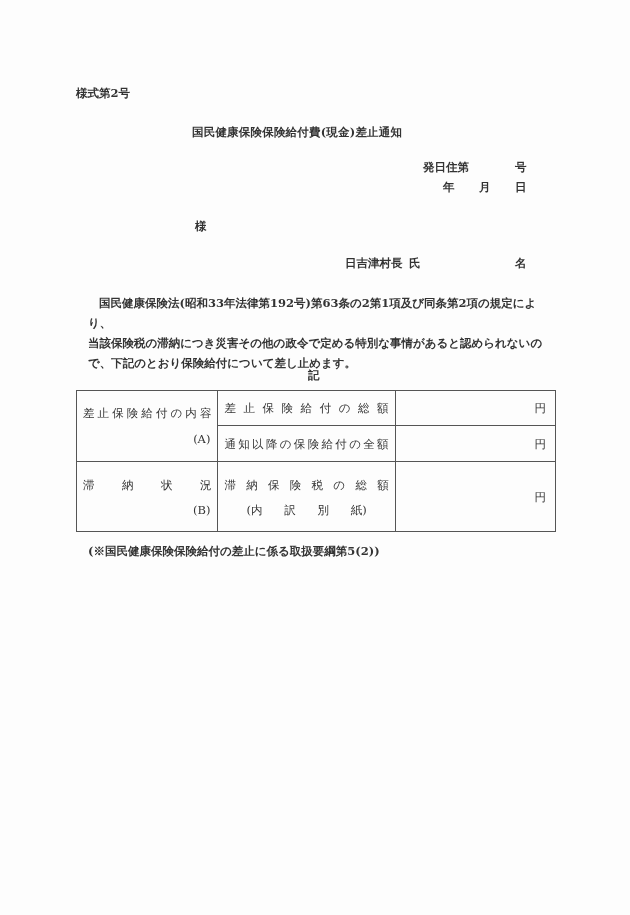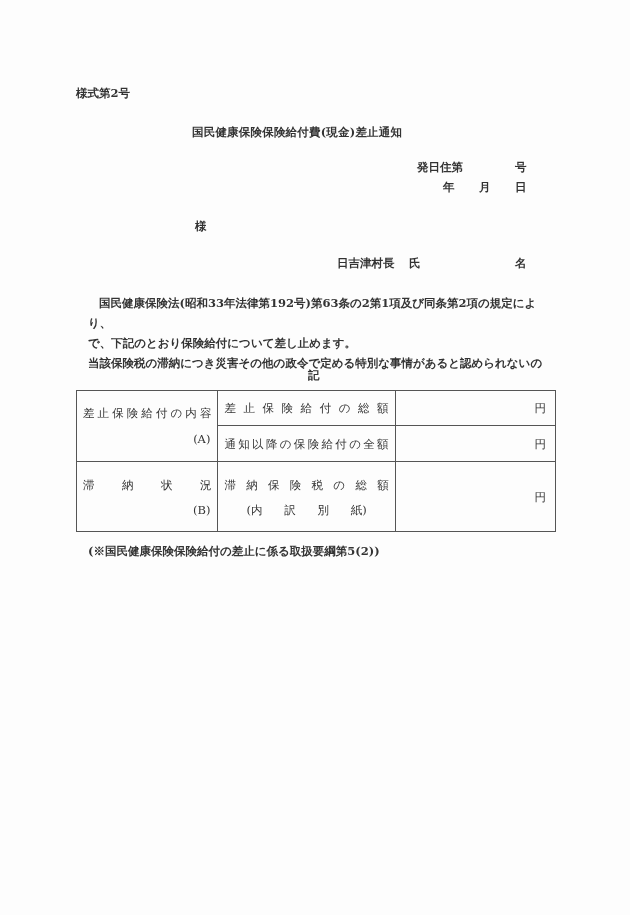--- a/index.html
+++ b/index.html
@@ -36,41 +36,41 @@
   .yen { position: absolute; right: 9px; }
   .footnote { left: 88px; top: 544px; }
 </style>
 </head>
 <body>
 
 <div class="abs form-no">様式第2号</div>
 <div class="abs title">国民健康保険保険給付費(現金)差止通知</div>
 
 <div class="abs issue-line">
-  <span style="left:10px">発日住第</span>
+  <span style="left:16px">発日住第</span>
   <span style="left:108px">号</span>
 </div>
 <div class="abs date-line">
   <span style="left:36px">年</span>
   <span style="left:72px">月</span>
   <span style="left:108px">日</span>
 </div>
 
 <div class="abs addressee">様</div>
 
 <div class="abs sender">
-  <span style="left:0">日吉津村長</span>
+  <span style="left:8px">日吉津村長</span>
   <span style="left:72px">氏</span>
   <span style="left:178px">名</span>
 </div>
 
 <div class="abs body-text">
   <p class="indent">国民健康保険法(昭和33年法律第192号)第63条の2第1項及び同条第2項の規定により、</p>
+  <p>当該保険税の滞納につき災害その他の政令で定める特別な事情があると認められないの</p>
   <p>で、下記のとおり保険給付について差し止めます。</p>
-  <p>当該保険税の滞納につき災害その他の政令で定める特別な事情があると認められないの</p>
 </div>
 
 <div class="abs ki">記</div>
 
 <table class="grid">
   <tbody>
       <tr style="height:35px">
     <td class="c1" rowspan="2">
       <div class="cell-label spread" style="top:15px">
             <span>差</span>

